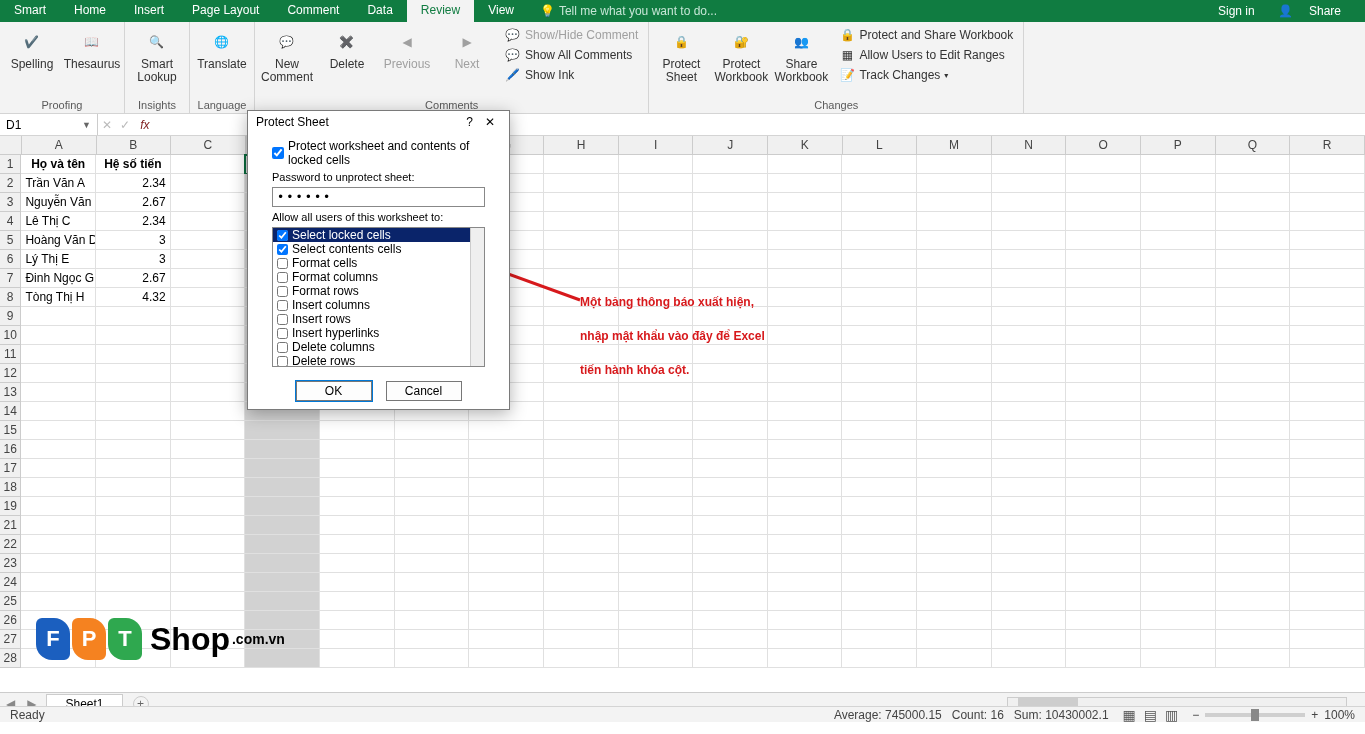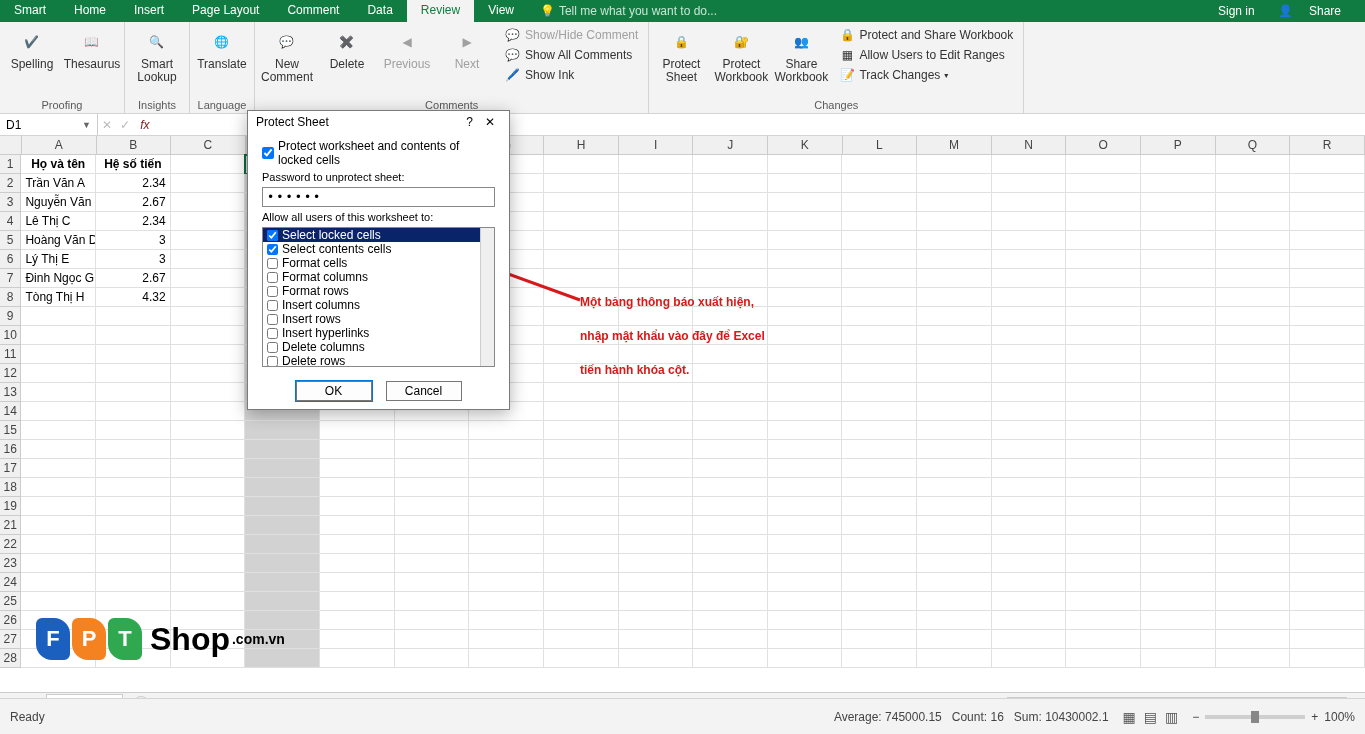--- a/index.html
+++ b/index.html
@@ -49,34 +49,34 @@
 
 
 .sheettabs { position:absolute; bottom:20px; left:0; right:0; height:22px; border-top:1px solid #ccc; background:#f3f3f3; display:flex; align-items:center; }
 .sheettabs .nav { padding:0 6px; color:#888; }
 .sheettabs .tab { background:#fff; border:1px solid #ccc; border-bottom:none; padding:2px 18px; margin-left:4px;}
 .sheettabs .plus { border:1px solid #ccc; border-radius:50%; width:16px; height:16px; display:flex; align-items:center;justify-content:center; margin-left:10px; color:#666;}
 .sheettabs .hsb { margin-left:auto; width:340px; height:14px; background:#f0f0f0; border:1px solid #ccc; margin-right:18px; position:relative;}
 .sheettabs .hsb .thumb{position:absolute; left:10px; width:60px; top:0; bottom:0; background:#cdcdcd;}
 
 
-.status { position:absolute; bottom:0; left:0; right:0; height:36px; background:#f3f3f3; border-top:1px solid #d4d4d4; display:flex; align-items:center; color:#444; }
+.status { position:absolute; bottom:12px; left:0; right:0; height:16px; background:#f3f3f3; border-top:1px solid #d4d4d4; display:flex; align-items:center; color:#444; }
 .status .l { padding:0 10px; }
 .status .r { margin-left:auto; display:flex; align-items:center; gap:10px; padding-right:10px;}
 .status .views span { padding:0 4px; font-size:14px; color:#555;}
 .status .zoom { display:flex; align-items:center; gap:6px;}
 .status .slider { width:100px; height:4px; background:#cfcfcf; position:relative;}
 .status .slider .t { position:absolute; left:50%; top:-4px; width:8px; height:12px; background:#888; transform:translateX(-50%);}
 
 
 .dlg { position:absolute; left:247px; top:110px; width:263px; background:#fff; border:1px solid #7a7a7a; box-shadow:0 4px 16px rgba(0,0,0,.3); z-index:10;}
 .dlg .dtitle { display:flex; align-items:center; padding:4px 8px; }
 .dlg .dtitle .sp{margin-left:auto;}
 .dlg .dtitle .q, .dlg .dtitle .x { padding:0 6px; cursor:pointer; }
-.dlg .dbody { padding:6px 14px; display:flex; flex-direction:column; gap:4px; }
+.dlg .dbody { padding:6px 24px; display:flex; flex-direction:column; gap:4px; }
 .dlg .chk { display:flex; align-items:center; gap:4px; }
 .dlg .chk input{width:12px;height:12px;}
 .dlg label{font-size:11px;}
 .dlg .pwd { width:100%; border:1px solid #888; padding:2px 4px; letter-spacing:2px; font-family:monospace;}
 .dlg .listbox { border:1px solid #888; height:140px; overflow:hidden; position:relative;}
 .dlg .listbox .item{display:flex; align-items:center; gap:4px; padding:0 4px; font-size:11px;}
 .dlg .listbox .item.sel{background:#0a246a; color:#fff;}
 .dlg .listbox .sb{position:absolute; right:0; top:0; bottom:0; width:14px; background:#efefef; border-left:1px solid #ccc;}
 .dlg .btns { display:flex; justify-content:center; gap:14px; padding:8px; }
 .dlg .btns button { width:76px; padding:2px 0; border:1px solid #777; background:#fdfdfd;}

